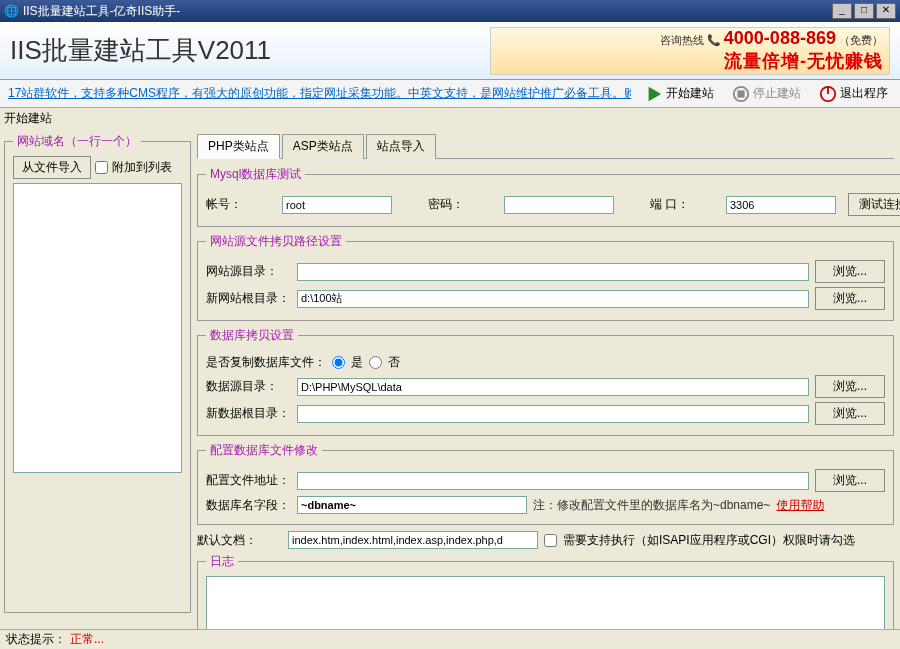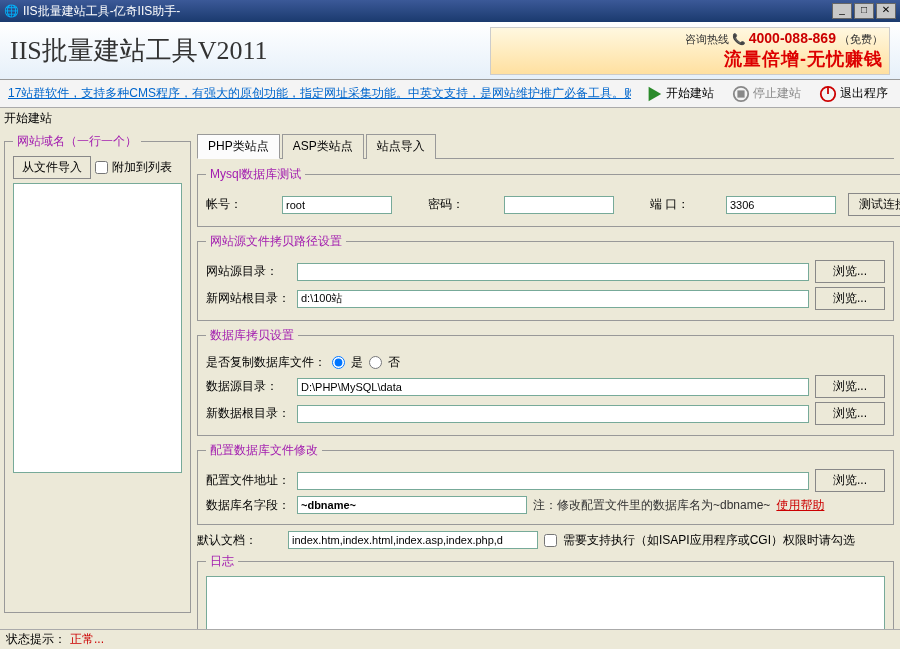--- a/index.html
+++ b/index.html
@@ -2,24 +2,24 @@
 <html><head>
 <meta charset="utf-8">
 <style>
 * { box-sizing: border-box; margin: 0; padding: 0; }
 body { font-family: "Microsoft YaHei", SimSun, Arial, sans-serif; font-size: 12px; background: #ece9d8; width: 900px; height: 649px; overflow: hidden; }
 .titlebar { background: linear-gradient(#3b5998,#1a3a6e); color: #fff; height: 22px; display: flex; align-items: center; justify-content: space-between; padding: 0 4px; }
 .titlebar .title { display: flex; align-items: center; gap: 4px; }
 .titlebar .winbtns { display: flex; gap: 2px; }
 .winbtn { width: 20px; height: 16px; background: #c8c8c8; border: 1px solid #666; font-size: 10px; text-align: center; line-height: 12px; cursor: pointer; color:#000; }
 .header { background: linear-gradient(#fff,#e6f0fa); height: 58px; display: flex; align-items: center; justify-content: space-between; padding: 0 10px; border-bottom: 1px solid #999; }
-.header h1 { font-size: 26px; font-weight: normal; color: #333; font-family: Liberation Serif, serif; }
+.header h1 { font-size: 26px; font-weight: normal; color: #333; font-family: Liberation Sans, sans-serif; }
 .banner { width: 400px; height: 48px; background: linear-gradient(#fff8e0,#ffe0a0); border: 1px solid #ccc; display: flex; flex-direction: column; align-items: flex-end; justify-content: center; padding: 2px 6px; font-size: 11px; }
 .banner .line1 { color: #333; }
-.banner .line1 b { color: #c00; font-size: 14px; }
+.banner .line1 b { color: #c00; font-size: 18px; }
 .banner .line2 { color: #d00; font-size: 18px; font-weight: bold; letter-spacing: 1px; }
 .toolbar { background: #f4f4f4; height: 28px; display: flex; align-items: center; padding: 0 8px; gap: 10px; border-bottom: 1px solid #aaa; }
 .toolbar .promo { color: #06c; text-decoration: underline; flex: 1; white-space: nowrap; overflow: hidden; }
 .tbtn { display: flex; align-items: center; gap: 3px; cursor: pointer; padding: 2px 4px; }
 .tbtn.disabled { color: #888; cursor: default; }
 .ico { width: 18px; height: 18px; display: inline-block; }
 .main { display: flex; height: 520px; }
 .left { width: 195px; padding: 4px; }
 .right { flex: 1; padding: 4px 6px 4px 2px; overflow: hidden; }
 fieldset { border: 1px solid #999; padding: 6px 8px; margin-bottom: 6px; }

